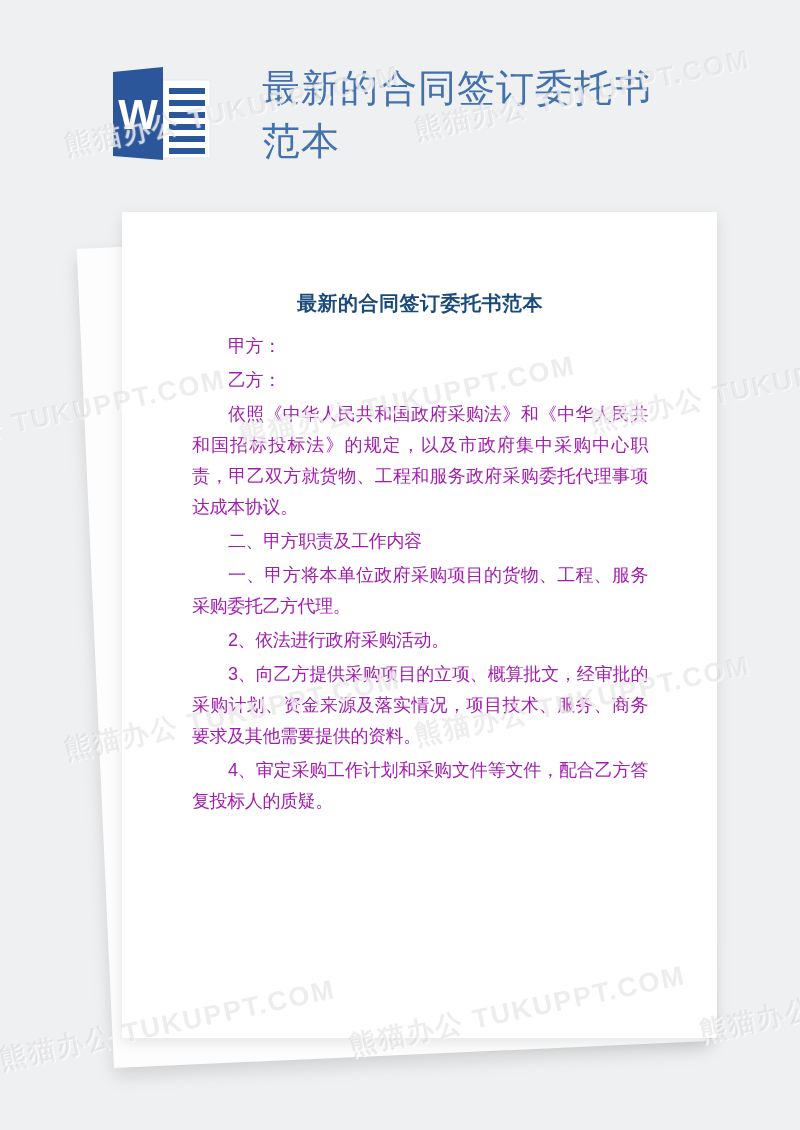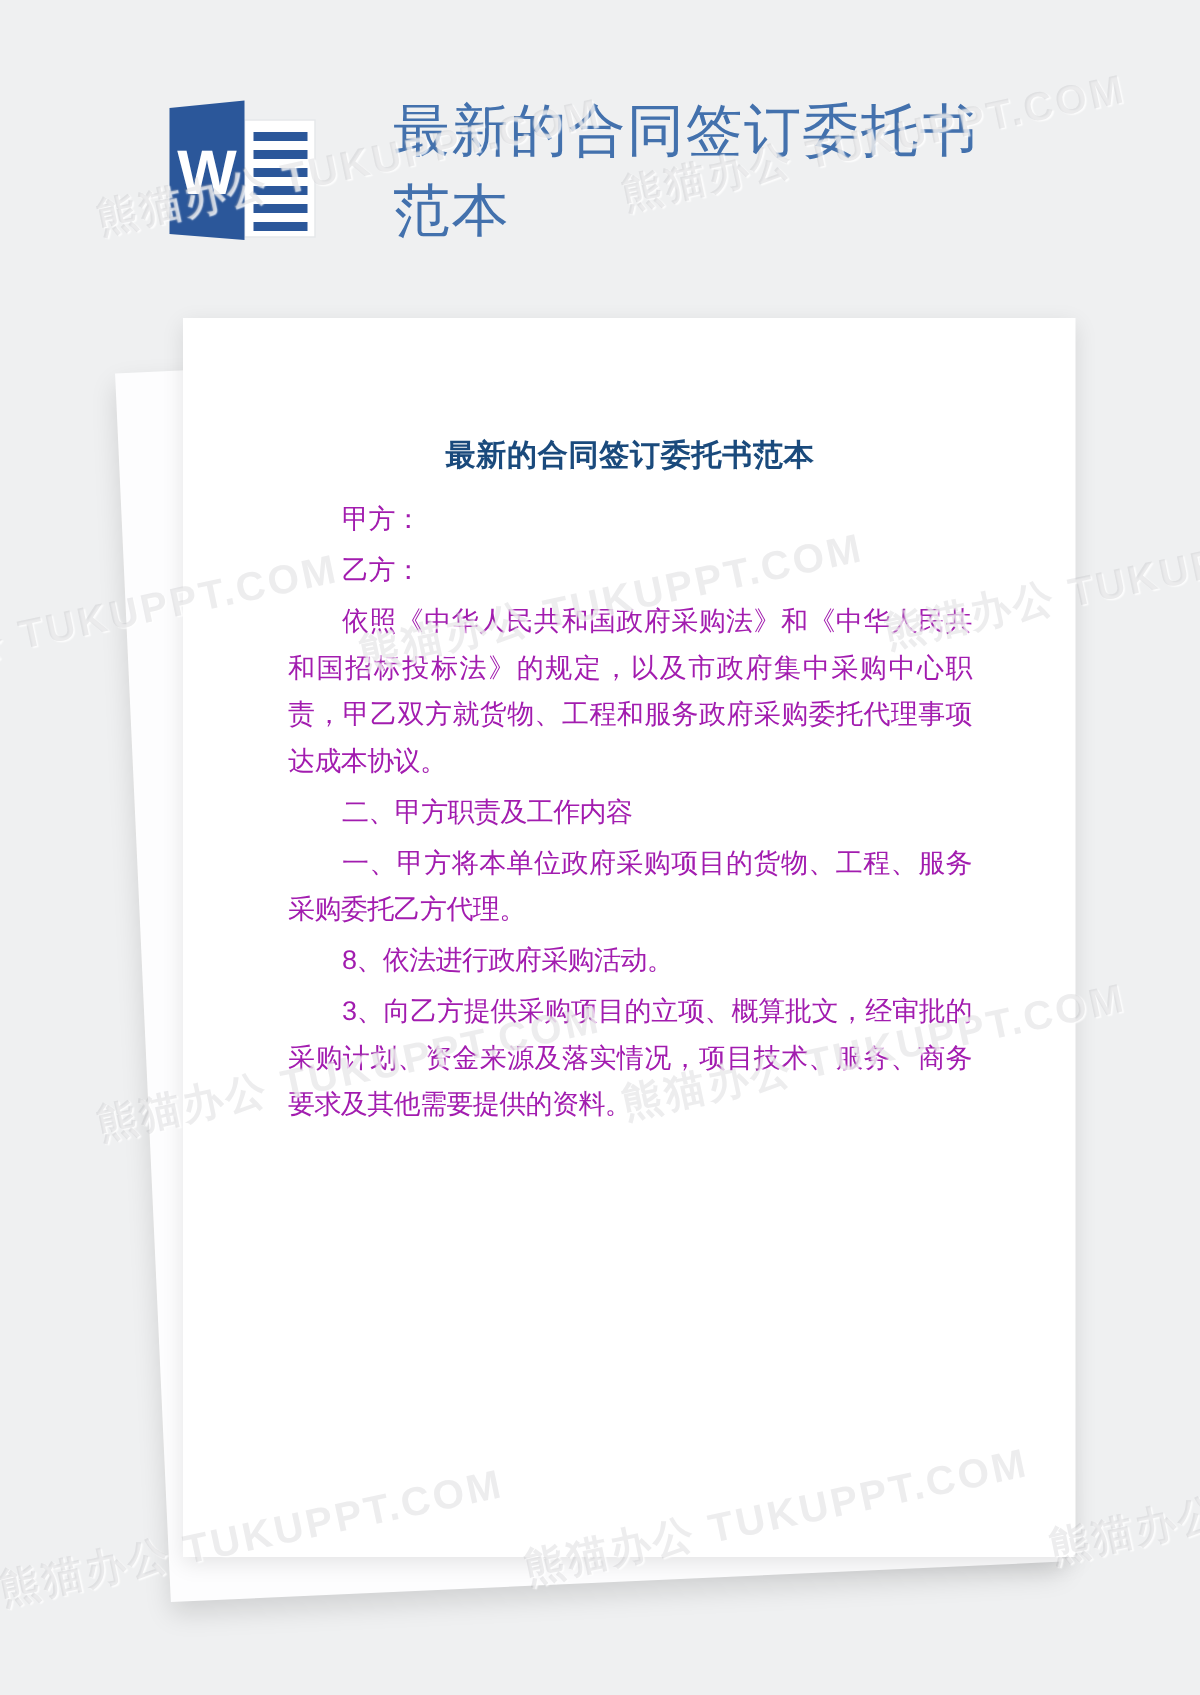--- a/index.html
+++ b/index.html
@@ -132,22 +132,23 @@
 
 <div class="sheet-front">
   <div class="paper-inner">
     <h1 class="doc-title">最新的合同签订委托书范本</h1>
     <div class="doc-body">
         <p class="para">甲方：</p>
         <p class="para">乙方：</p>
         <p class="para">依照《中华人民共和国政府采购法》和《中华人民共和国招标投标法》的规定，以及市政府集中采购中心职责，甲乙双方就货物、工程和服务政府采购委托代理事项达成本协议。</p>
         <p class="para">二、甲方职责及工作内容</p>
         <p class="para">一、甲方将本单位政府采购项目的货物、工程、服务采购委托乙方代理。</p>
-        <p class="para">8、依法进行政府采购活动。</p>
+        <p class="para">2、依法进行政府采购活动。</p>
         <p class="para">3、向乙方提供采购项目的立项、概算批文，经审批的采购计划、资金来源及落实情况，项目技术、服务、商务要求及其他需要提供的资料。</p>
+        <p class="para">4、审定采购工作计划和采购文件等文件，配合乙方答复投标人的质疑。</p>
       </div>
   </div>
 </div>
 
 <div class="wm-layer">
   <div class="wm">熊猫办公 TUKUPPT.COM</div>
   <div class="wm">熊猫办公 TUKUPPT.COM</div>
   <div class="wm">熊猫办公 TUKUPPT.COM</div>
   <div class="wm">熊猫办公 TUKUPPT.COM</div>
   <div class="wm">熊猫办公 TUKUPPT.COM</div>

